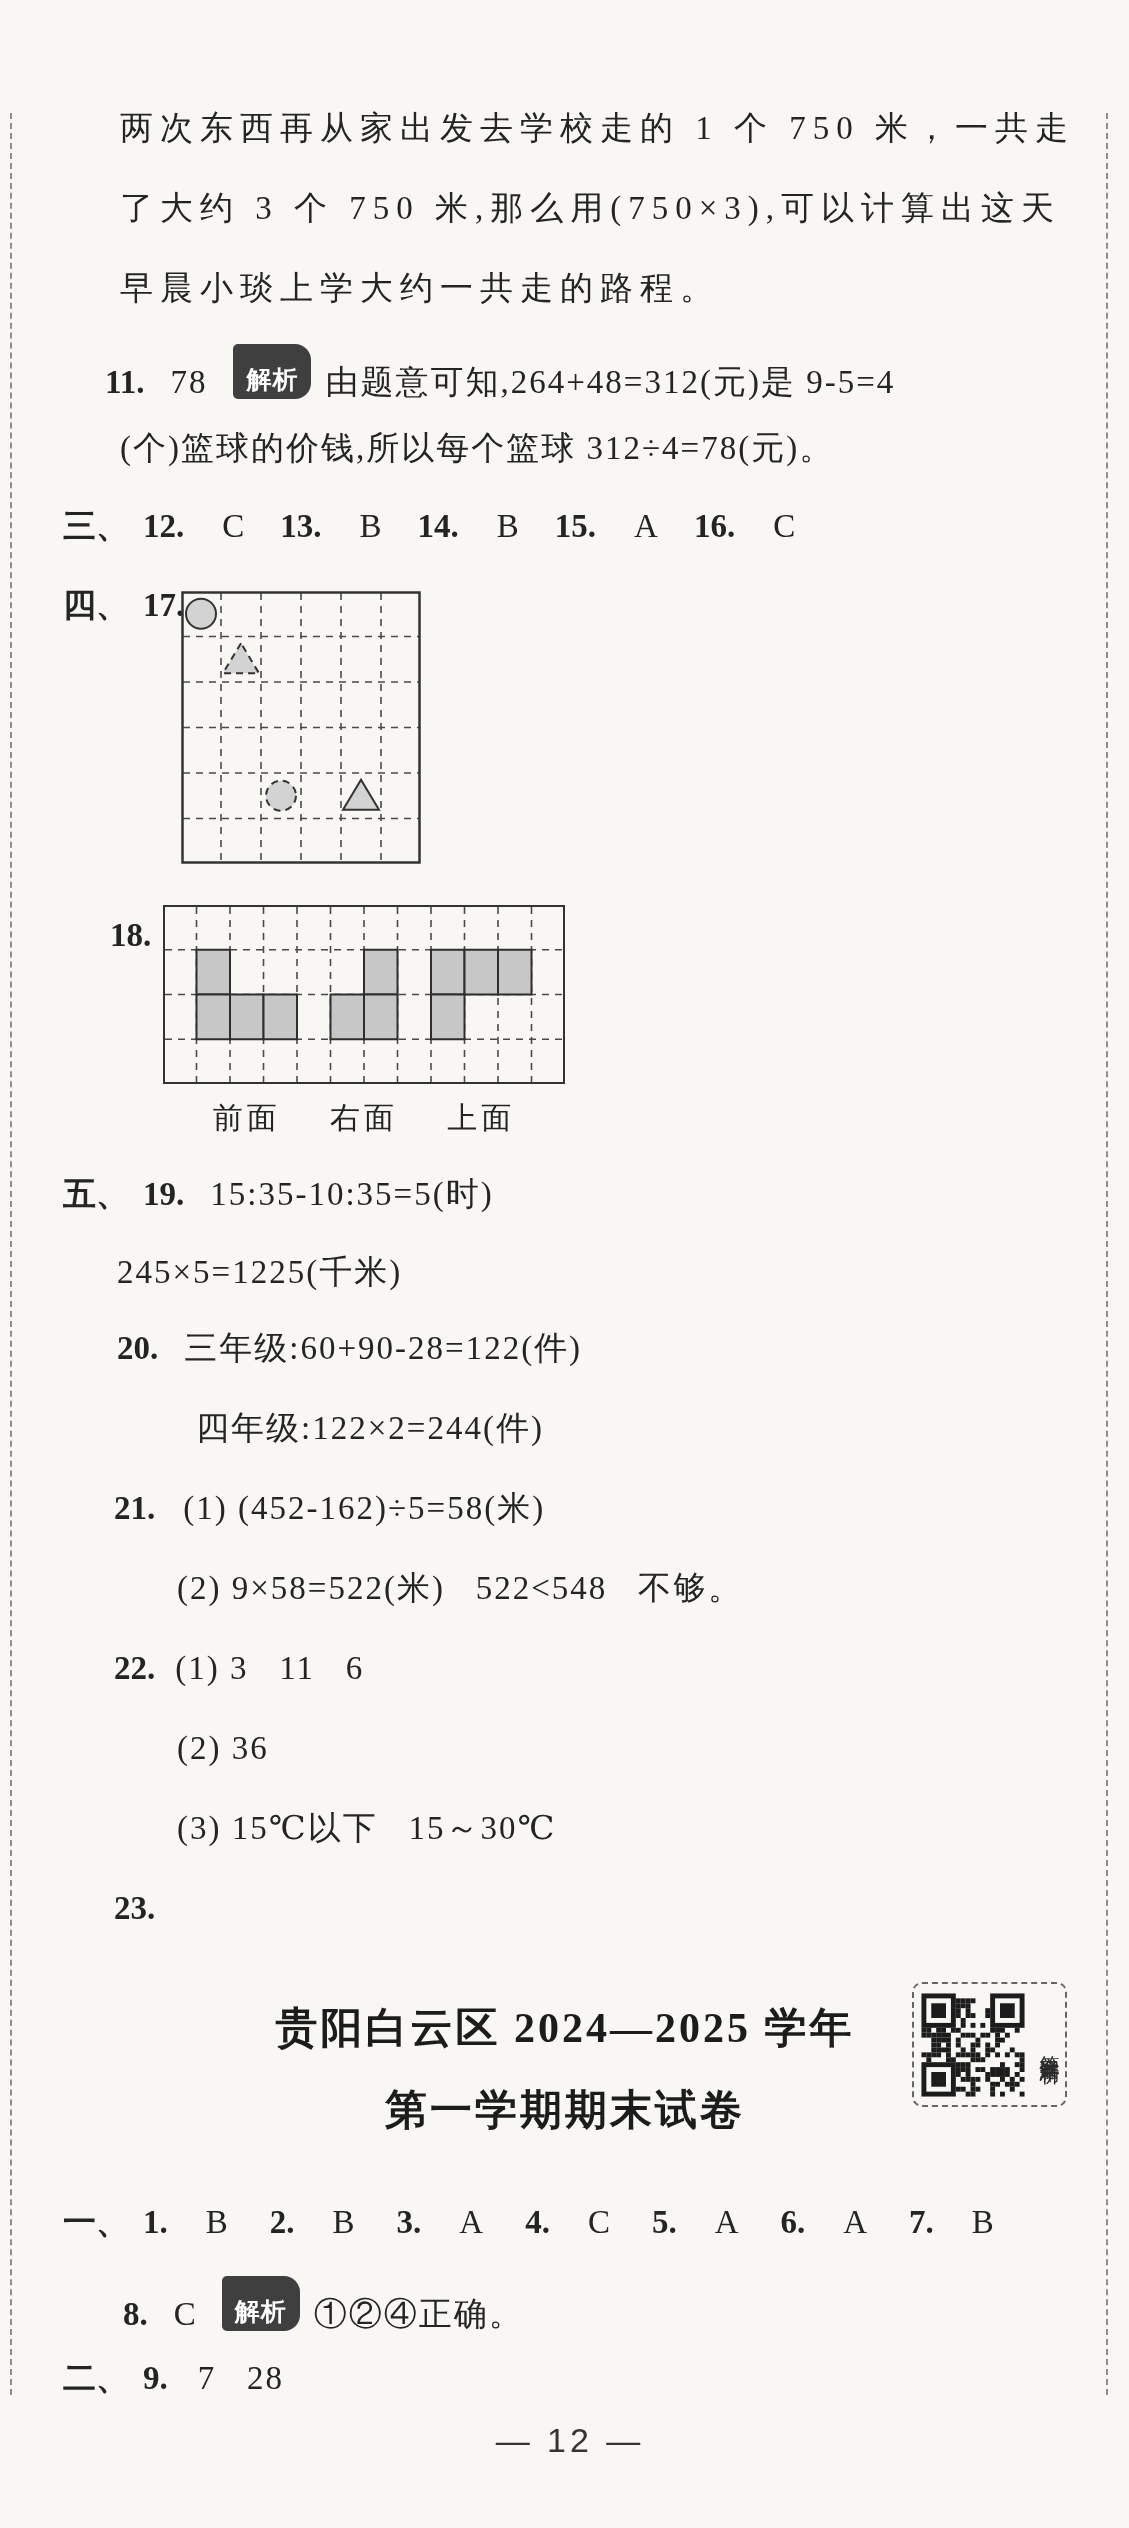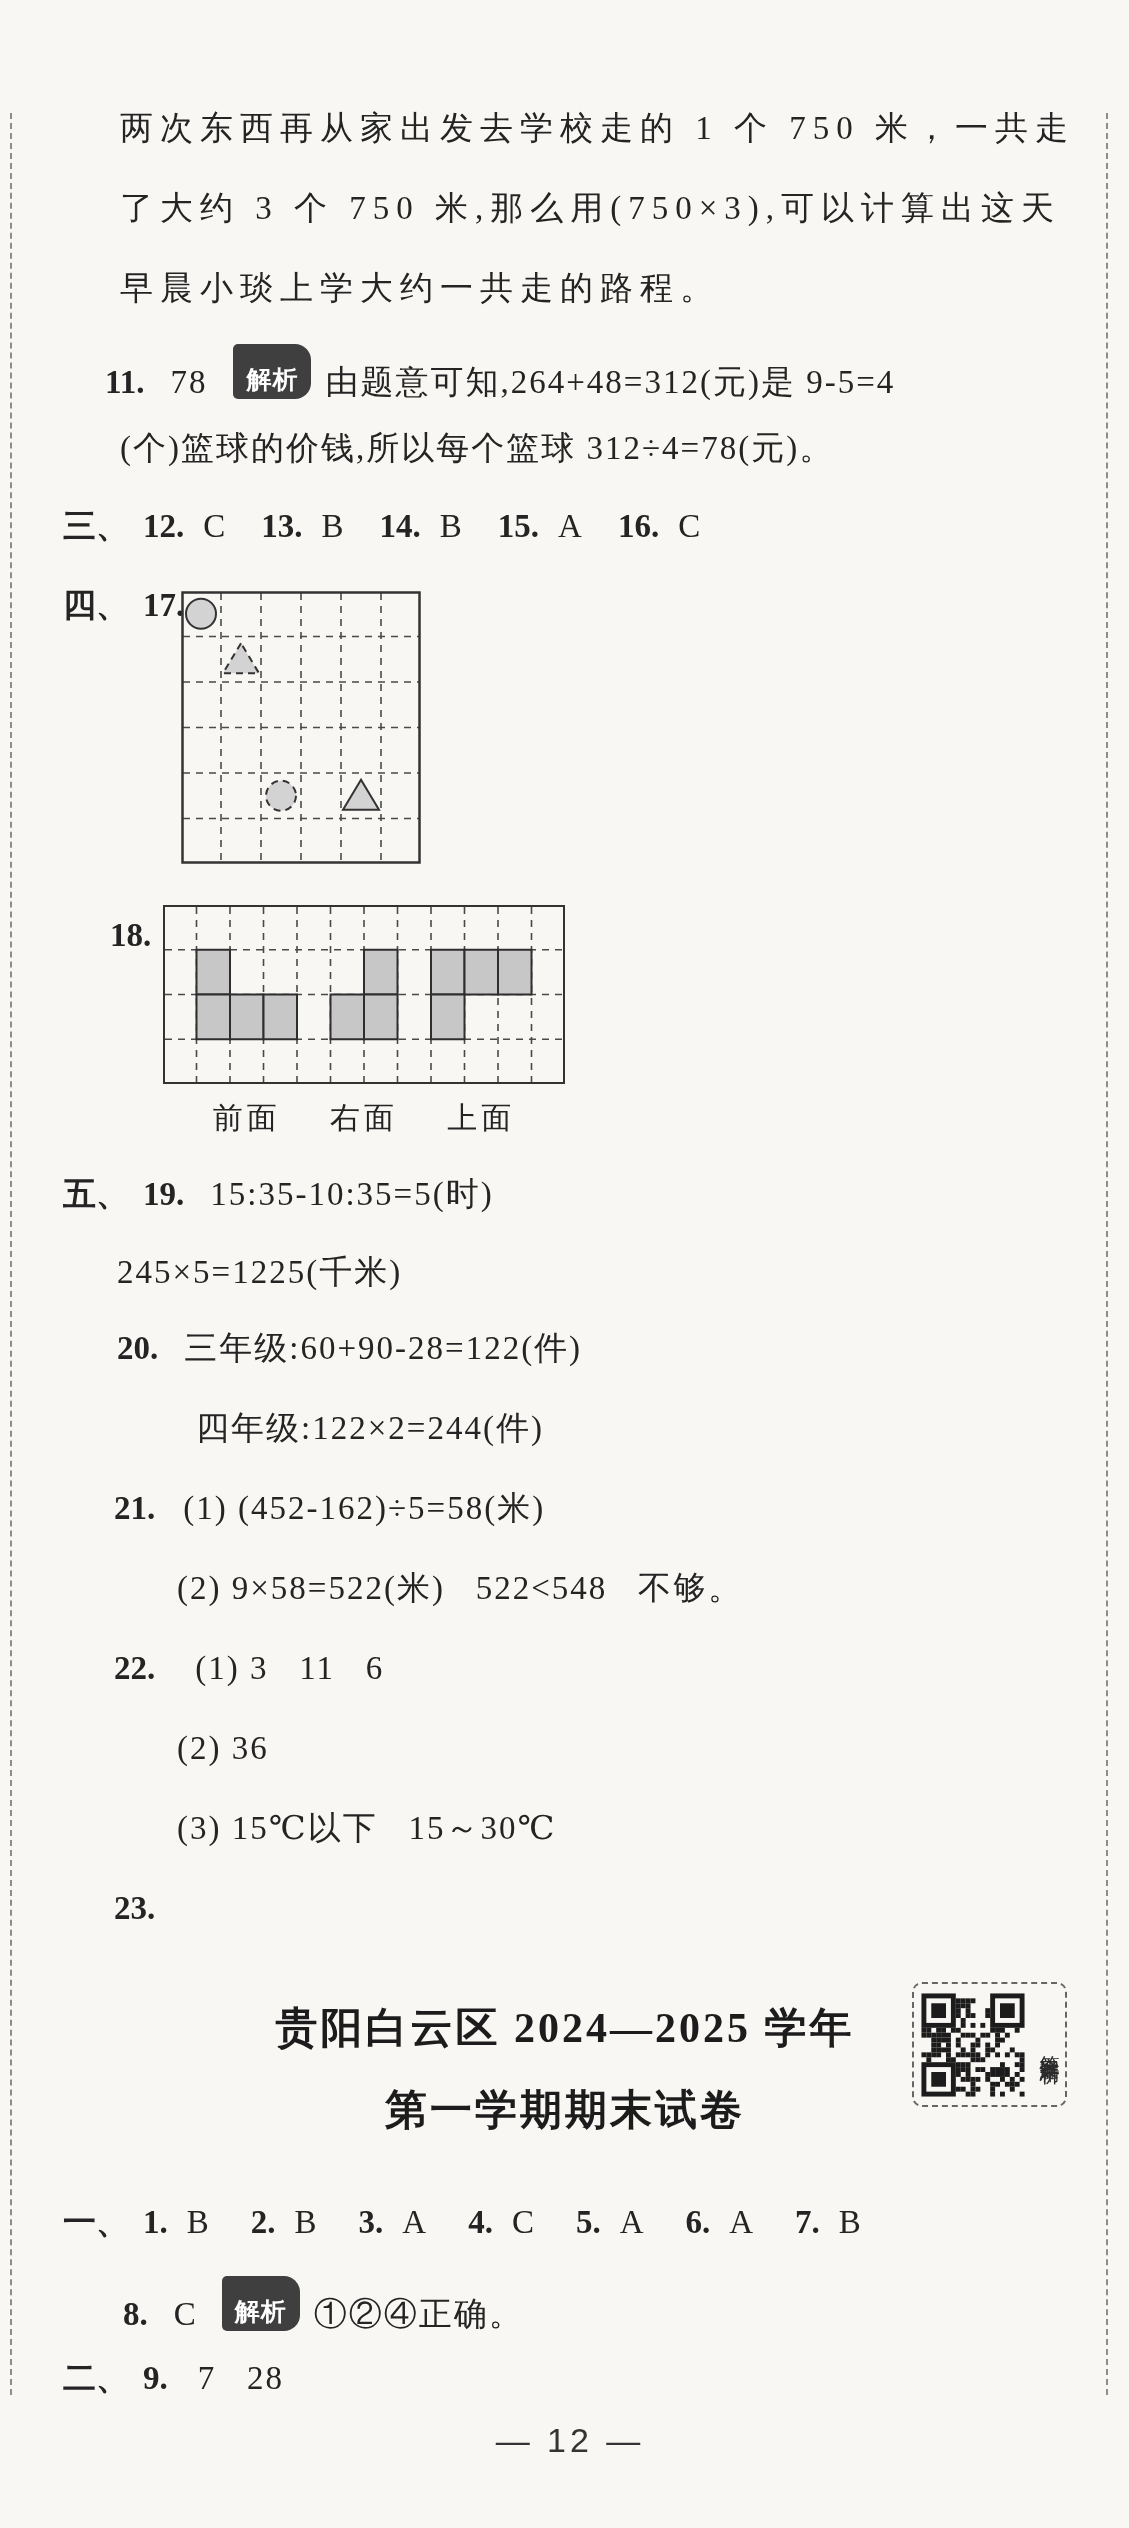--- a/index.html
+++ b/index.html
@@ -19,21 +19,21 @@
   .num{font-weight:bold;}
   .para{letter-spacing:7px;}
   .eq{letter-spacing:2px;}
   .badge{
     display:inline-block;background:#3f3f3f;color:#ffffff;
     font-size:25px;line-height:1;padding:23px 13px 7px;
     border-radius:5px 16px 16px 5px;font-weight:bold;
     position:relative;top:-4px;margin-right:14px;letter-spacing:1px;
   }
   .pairs{display:inline-flex;gap:36px;}
-  .pair{display:inline-flex;gap:19px;}
+  .pair{display:inline-flex;gap:38px;}
   .letter{letter-spacing:0;}
   .gridbox{position:absolute;}
   .glabel{position:absolute;font-size:30px;letter-spacing:4px;transform:translateX(-50%);white-space:nowrap;}
   .title{
     position:absolute;left:565px;transform:translateX(-50%);
     font-size:42px;font-weight:bold;letter-spacing:3px;white-space:nowrap;color:#1c1c1c;
   }
   .qrbox{
     position:absolute;left:912px;top:1982px;width:155px;height:125px;
     border:2px dashed #666;border-radius:10px;box-sizing:border-box;
@@ -145,21 +145,21 @@
   </div>
   <div class="line" style="left:196px;top:1408px"><span class="eq">四年级:122×2=244(件)</span></div>
 
   <div class="line row" style="left:114px;top:1488px">
     <span class="num" style="margin-right:28px">21.</span>
     <span class="eq">(1) (452-162)÷5=58(米)</span>
   </div>
   <div class="line" style="left:177px;top:1568px"><span class="eq">(2) 9×58=522(米)   522&lt;548   不够。</span></div>
 
   <div class="line row" style="left:114px;top:1648px">
-    <span class="num" style="margin-right:40px">22.</span>
+    <span class="num" style="margin-right:20px">22.</span>
     <span class="eq">(1) 3   11   6</span>
   </div>
   <div class="line" style="left:177px;top:1728px"><span class="eq">(2) 36</span></div>
   <div class="line" style="left:177px;top:1808px"><span class="eq">(3) 15℃以下   15～30℃</span></div>
 
   <div class="line row" style="left:114px;top:1888px">
     <span class="num" style="margin-right:28px">23.</span>
   </div>
 
   <div class="title" style="top:2000px">贵阳白云区 2024—2025 学年</div>

